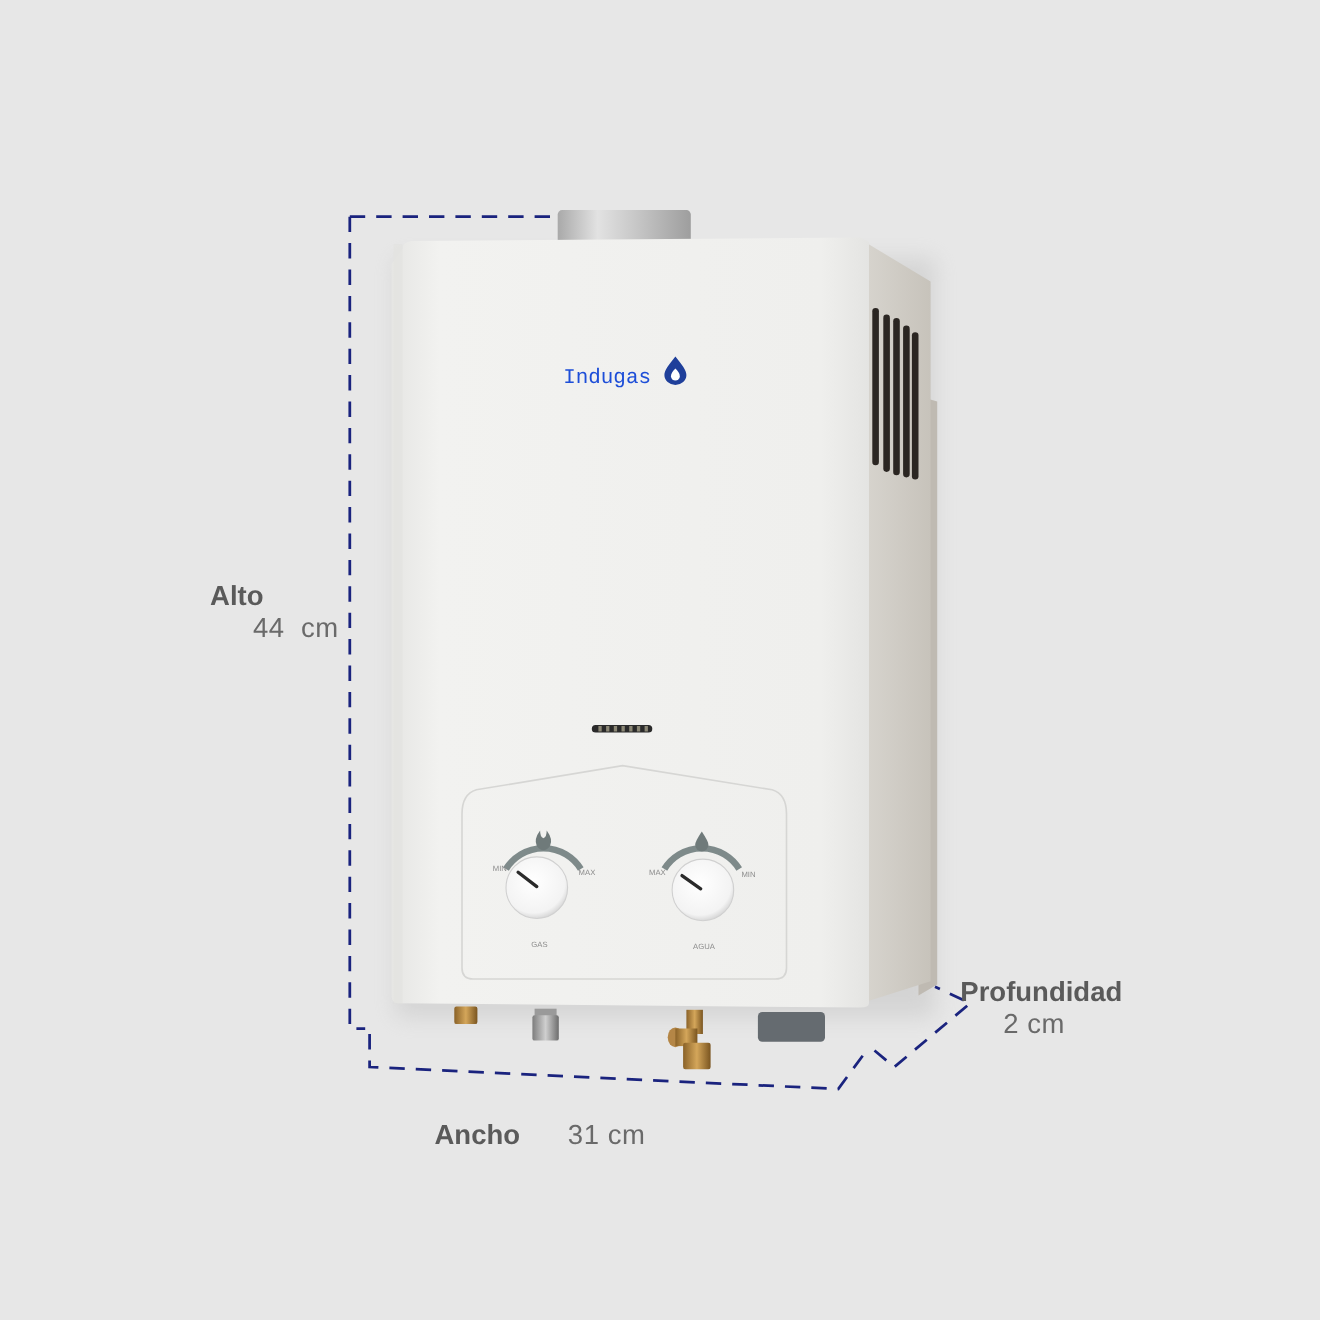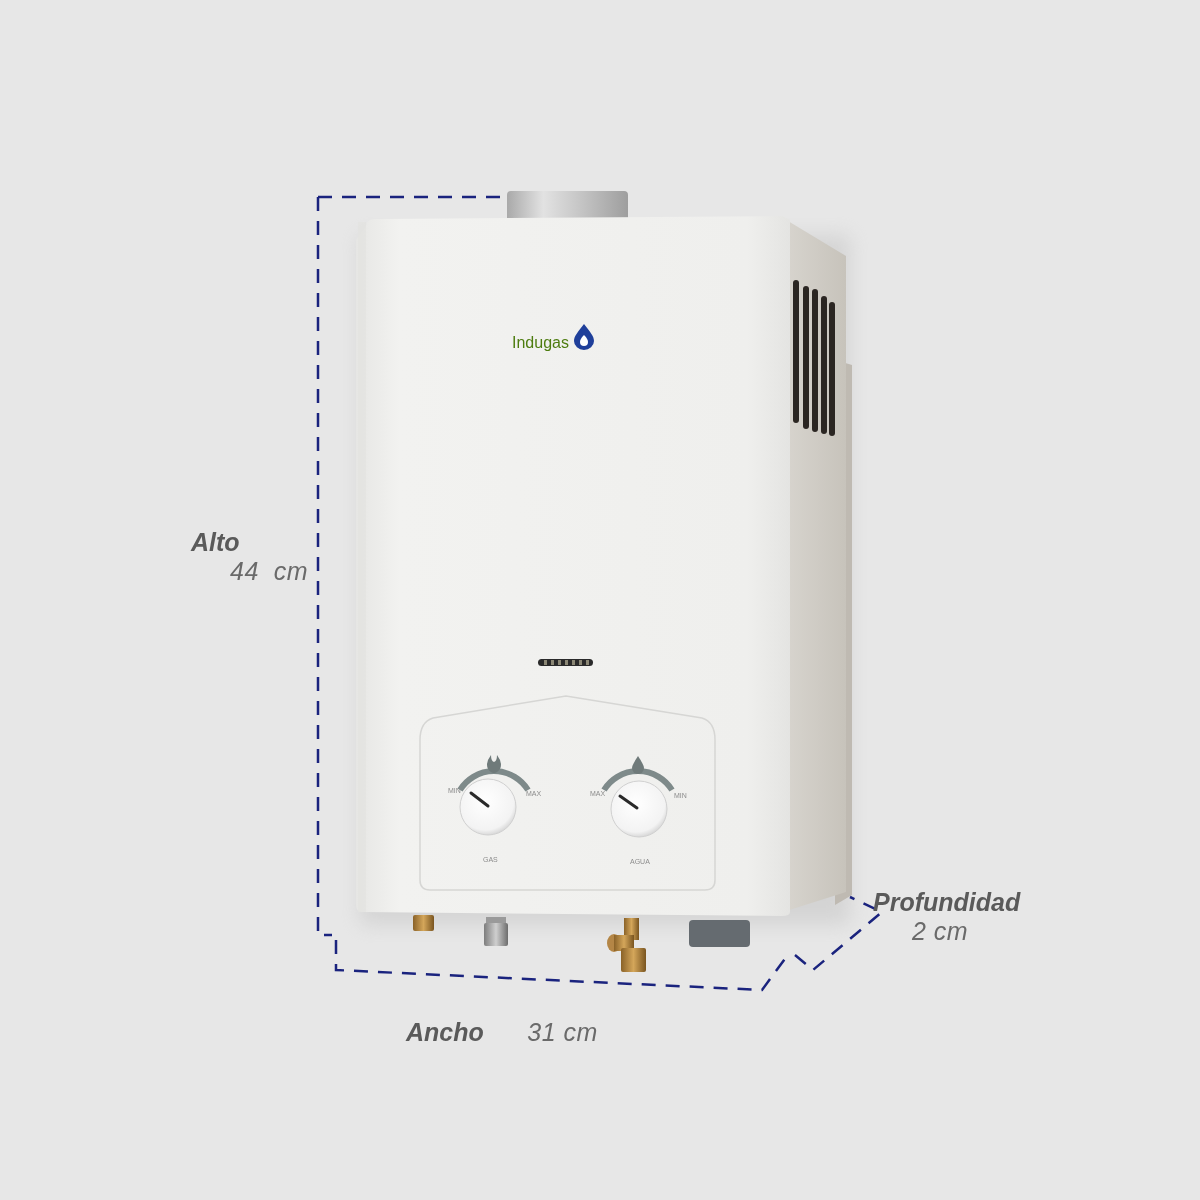--- a/index.html
+++ b/index.html
@@ -1,22 +1,22 @@
 <!DOCTYPE html>
 <html><head>
 <meta charset="utf-8">
 <style>
   html,body{margin:0;padding:0;}
   body{width:1200px;height:1200px;background:#e7e7e7;position:relative;overflow:hidden;font-family:"Liberation Sans",sans-serif;}
   #scene{position:absolute;left:0;top:0;width:1200px;height:1200px;}
-  .dim-label{position:absolute;color:#5c5c5c;font-family:"Liberation Sans",sans-serif;line-height:1.15;font-style:italic;}
+  .dim-label{position:absolute;color:#5c5c5c;font-family:"Liberation Sans",sans-serif;line-height:1.15;}
   .dim-label .name{font-weight:bold;font-size:25px;color:#5a5a5a;display:block;}
   .dim-label .val{font-size:25px;color:#6a6a6a;display:block;letter-spacing:0.5px;margin-left:39px;}
   .inline .name,.inline .val{display:inline;}
-  #brand{position:absolute;left:512px;top:323px;font-family:Liberation Sans, sans-serif;font-size:16px;color:#4d7c0f;}
+  #brand{position:absolute;left:512px;top:323px;font-family:Liberation Mono, monospace;font-size:19px;color:#1d4ed8;}
   .knob-lbl{position:absolute;font-size:7px;color:#8c8c8c;font-family:"Liberation Sans",sans-serif;}
 </style>
 </head>
 <body>
 
 <svg id="scene" viewBox="0 0 1200 1200" xmlns="http://www.w3.org/2000/svg">
   <defs>
     <linearGradient id="pipe" x1="0" x2="1">
       <stop offset="0" stop-color="#a9a9a9"></stop>
         <stop offset="0.3" stop-color="#e2e2e2"></stop>
@@ -132,21 +132,21 @@
 <span class="knob-lbl" style="left:483px;top:856px">GAS</span>
 <span class="knob-lbl" style="left:590px;top:790px">MAX</span>
 <span class="knob-lbl" style="left:674px;top:792px">MIN</span>
 <span class="knob-lbl" style="left:630px;top:858px">AGUA</span>
 
 <div class="dim-label" style="left:191px;top:528px">
   <span class="name">Alto</span>
   <span class="val" style="white-space:pre">44  cm</span>
 </div>
 
-<div class="dim-label inline" style="left:406px;top:1018px">
+<div class="dim-label inline" style="left:395px;top:1018px">
   <span class="name">Ancho</span>
   <span class="val">31 cm</span>
 </div>
 
 <div class="dim-label" style="left:873px;top:888px">
   <span class="name">Profundidad</span>
   <span class="val">2 cm</span>
 </div>
 
 </body></html>

